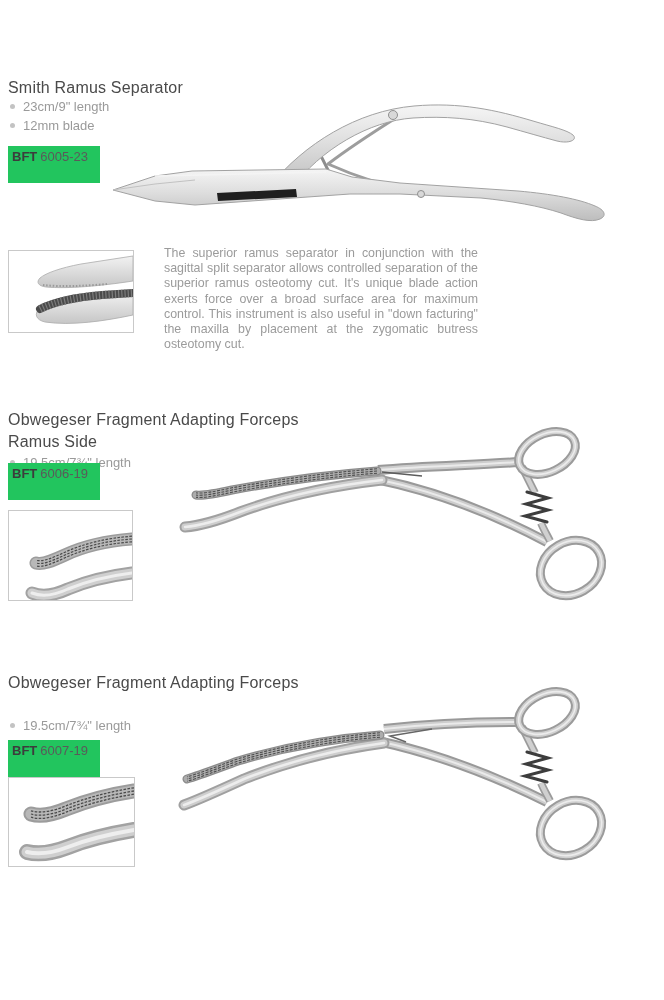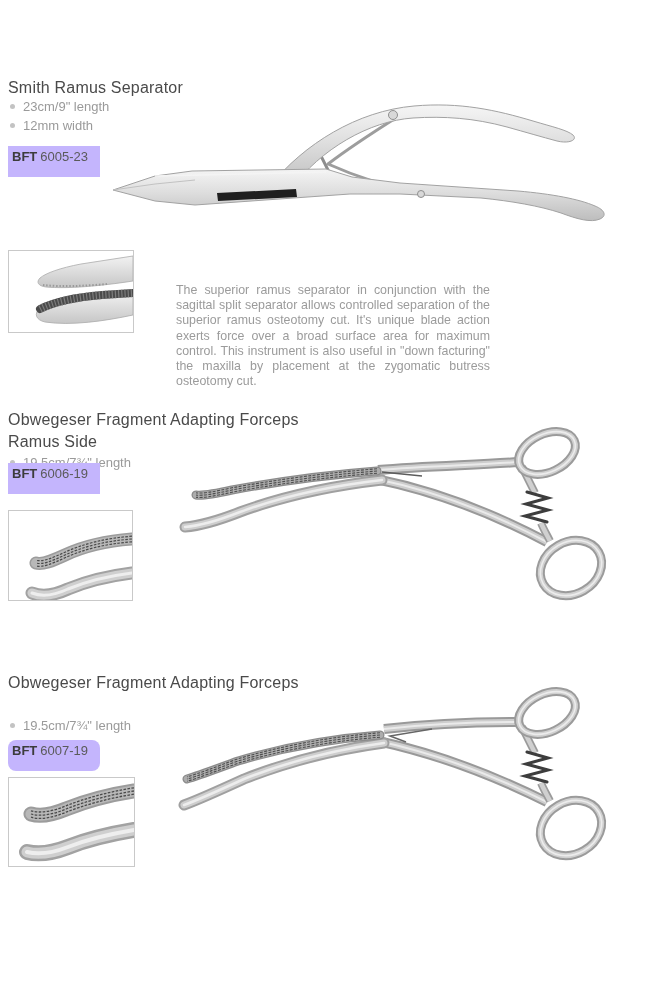--- a/index.html
+++ b/index.html
@@ -5,67 +5,67 @@
   html,body{margin:0;padding:0;background:#ffffff;}
   .page{
     position:relative;width:664px;height:1000px;background:#ffffff;
     font-family:"Liberation Sans",sans-serif;overflow:hidden;
   }
   .title{position:absolute;margin:0;font-size:16px;font-weight:400;color:#4a4a4a;line-height:22px;letter-spacing:.2px;}
   .tline{display:block;}
   .specs{position:absolute;margin:0;padding:0;list-style:none;font-size:13px;color:#9a9a9a;}
   .specs li{display:flex;align-items:center;gap:8px;height:19px;}
   .dot{width:5px;height:5px;border-radius:50%;background:#c3c3c3;flex:0 0 auto;}
-  .badge{position:absolute;display:inline-block;background:#c4b5fd;height:21px;line-height:21px;padding:0 12px 10px 4px;font-size:13px;color:#5a5a5a;white-space:nowrap;}
+  .badge{position:absolute;display:inline-block;background:#22c55e;height:21px;line-height:21px;padding:0 12px 16px 4px;font-size:13px;color:#5a5a5a;white-space:nowrap;}
   .badge b{font-weight:700;color:#3c3c3c;margin-right:3px;}
   .desc{position:absolute;margin:0;font-size:12.4px;line-height:15.2px;color:#9b9b9b;text-align:justify;}
   .photo{position:absolute;}
   .photo svg{display:block;width:100%;height:100%;}
   .thumb{position:absolute;border:1px solid #c9c9c9;background:#fff;}
   .thumb svg{display:block;width:100%;height:100%;}
 
   
   .t1{left:8px;top:77px;}
   .sp1{left:10px;top:97px;}
   .b1{left:8px;top:146px;}
   .p1{left:100px;top:85px;width:564px;height:150px;}
   .th1{left:8px;top:250px;width:124px;height:81px;}
-  .d1{left:176px;top:246px;width:314px;margin-top:37px;}
+  .d1{left:164px;top:246px;width:314px;}
 
   
   .t2{left:8px;top:409px;}
   .sp2{left:10px;top:453px;}
   .b2{left:8px;top:463px;}
   .p2{left:170px;top:420px;width:494px;height:200px;}
   .th2{left:8px;top:510px;width:123px;height:89px;}
 
   
   .t3{left:8px;top:672px;}
   .sp3{left:10px;top:716px;}
-  .b3{left:8px;top:740px;border-radius:8px;}
+  .b3{left:8px;top:740px;}
   .p3{left:170px;top:680px;width:494px;height:200px;}
   .th3{left:8px;top:777px;width:125px;height:88px;}
 </style>
 </head>
 <body>
 
 <div class="page">
 
   <h2 class="title t1">
     <span class="tline">Smith Ramus Separator</span>
   </h2>
 
   <ul class="specs sp1">
     <li>
       <span class="dot"></span>
       <span>23cm/9" length</span>
     </li>
     <li>
       <span class="dot"></span>
-      <span>12mm width</span>
+      <span>12mm blade</span>
     </li>
   </ul>
 
   <div class="badge b1">
     <b>BFT</b><span>6005-23</span>
   </div>
 
   <div class="photo p1" aria-label="smith-ramus-separator-photo">
     <svg viewBox="0 0 564 150" xmlns="http://www.w3.org/2000/svg">
       <defs>

